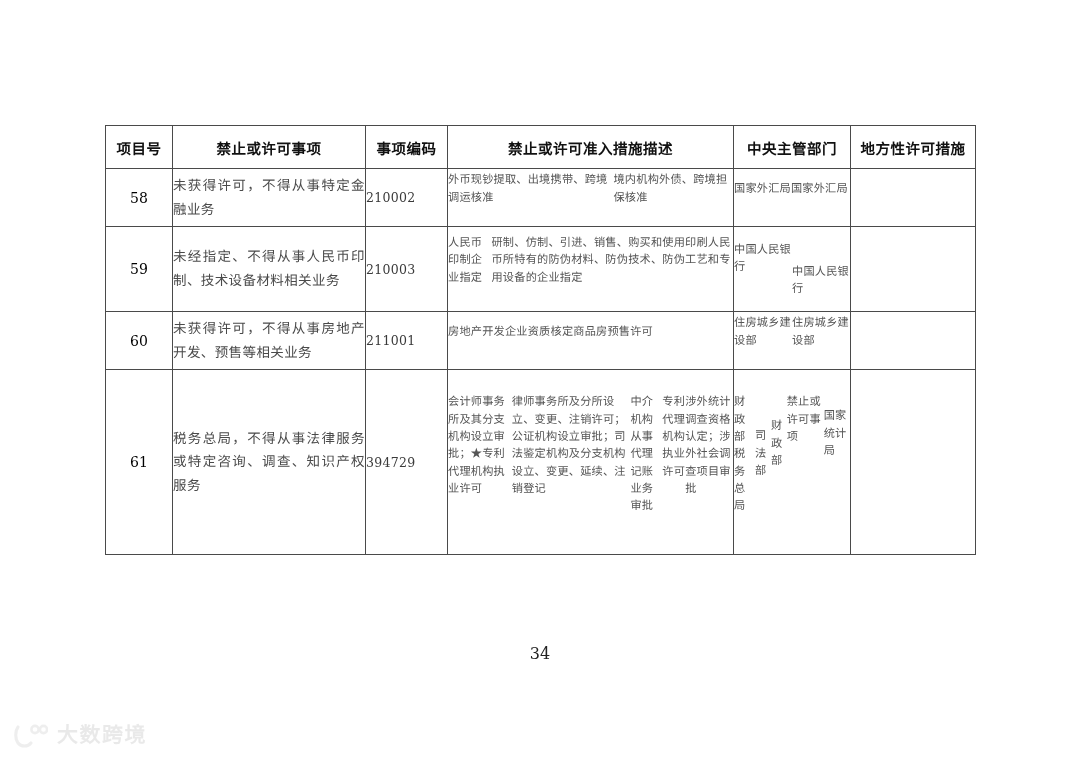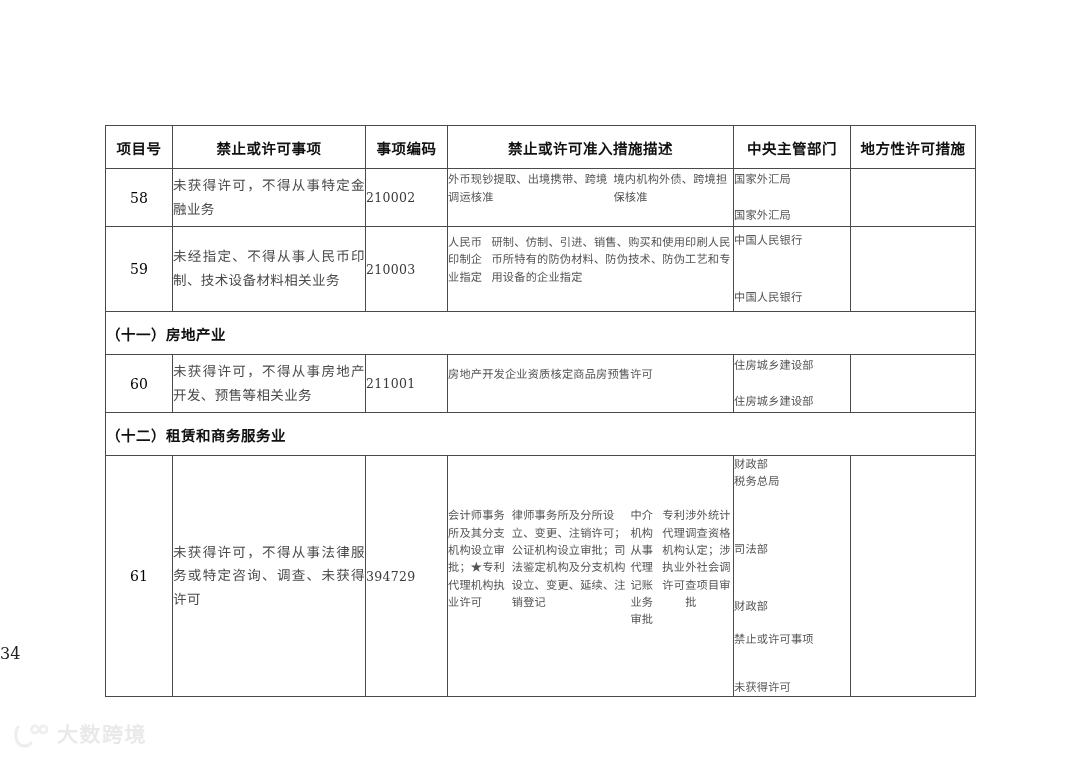--- a/index.html
+++ b/index.html
@@ -96,21 +96,21 @@
   .desc-line, .dept-line {
     font-family: "DejaVu Serif", "Liberation Serif", serif;
     font-size: 11.2px;
     line-height: 1.55;
     color: #555;
     letter-spacing: 0.2px;
   }
 
   
   .desc-list { display: flex; flex-direction: row; }
-  .dept-list { display: flex; flex-direction: column; }
+  .dept-list { display: flex; flex-direction: row; }
 
   .desc-list.gap-wide > .desc-line { margin-bottom: 18px; }
   .desc-list.gap-wide > .desc-line:last-child { margin-bottom: 0; }
 
   .dept-list.gap-wide > .dept-line { margin-bottom: 18px; }
   .dept-list.gap-wide > .dept-line:last-child { margin-bottom: 0; }
 
   
   .section-cell {
     height: 42px;
@@ -129,20 +129,21 @@
   .r61-desc .desc-line:last-child { margin-bottom: 0; }
   .r61-dept .dept-line { margin-bottom: 16px; }
   .r61-dept .dept-line:last-child { margin-bottom: 0; }
 
   
   .page-number {
     position: absolute;
     left: 0;
     top: 644px;
     width: 1080px;
+    text-align: center;
     font-family: "DejaVu Serif", "Liberation Serif", serif;
     font-size: 16px;
     color: #222;
   }
 
   
   .watermark {
     position: absolute;
     left: 14px;
     top: 722px;
@@ -223,68 +224,62 @@
         </td>
         <td class="cell-dept">
           <div class="dept-list gap-wide">
             <div class="dept-line">中国人民银行</div>
             <div class="dept-line" style="margin-top:22px;">中国人民银行</div>
           </div>
         </td>
         <td class="cell-local"></td>
       </tr>
 
-      <tr>
-        <td class="section-cell" colspan="6">（十一）房地产业</td>
-      </tr>
 
       <tr style="height:58px;">
         <td class="cell-num">60</td>
         <td class="cell-item">未获得许可，不得从事房地产开发、预售等相关业务</td>
         <td class="cell-code">211001</td>
         <td class="cell-desc">
           <div class="desc-list gap-wide">
             <div class="desc-line">房地产开发企业资质核定</div>
             <div class="desc-line">商品房预售许可</div>
           </div>
         </td>
         <td class="cell-dept">
           <div class="dept-list gap-wide">
             <div class="dept-line">住房城乡建设部</div>
             <div class="dept-line">住房城乡建设部</div>
           </div>
         </td>
         <td class="cell-local"></td>
       </tr>
 
-      <tr>
-        <td class="section-cell" colspan="6">（十二）租赁和商务服务业</td>
-      </tr>
 
       <tr style="height:185px;">
         <td class="cell-num">61</td>
-        <td class="cell-item">未获得许可，不得从事法律服务或特定咨询、调查、未获得许可</td>
+        <td class="cell-item">税务总局，不得从事法律服务或特定咨询、调查、知识产权服务</td>
         <td class="cell-code">394729</td>
         <td class="cell-desc r61-desc">
           <div class="desc-list">
             <div class="desc-line">会计师事务所及其分支机构设立审批；★专利代理机构执业许可</div>
             <div class="desc-line">律师事务所及分所设立、变更、注销许可；公证机构设立审批；司法鉴定机构及分支机构设立、变更、延续、注销登记</div>
             <div class="desc-line">中介机构从事代理记账业务审批</div>
             <div class="desc-line">专利代理机构执业许可</div>
             <div class="desc-line">涉外统计调查资格认定；涉外社会调查项目审批</div>
           </div>
         </td>
         <td class="cell-dept r61-dept dept-stack">
           <div class="dept-list">
             <div class="dept-line" style="white-space:pre-line;">财政部
 税务总局</div>
             <div class="dept-line" style="margin-top:34px;">司法部</div>
             <div class="dept-line" style="margin-top:24px;">财政部</div>
             <div class="dept-line">禁止或许可事项</div>
-            <div class="dept-line" style="margin-top:14px;">未获得许可</div>
+            <div class="dept-line" style="margin-top:14px;">国家统计局</div>
           </div>
         </td>
         <td class="cell-local"></td>
       </tr>
 
     </tbody>
   </table>
 
   <div class="page-number">34</div>
 

